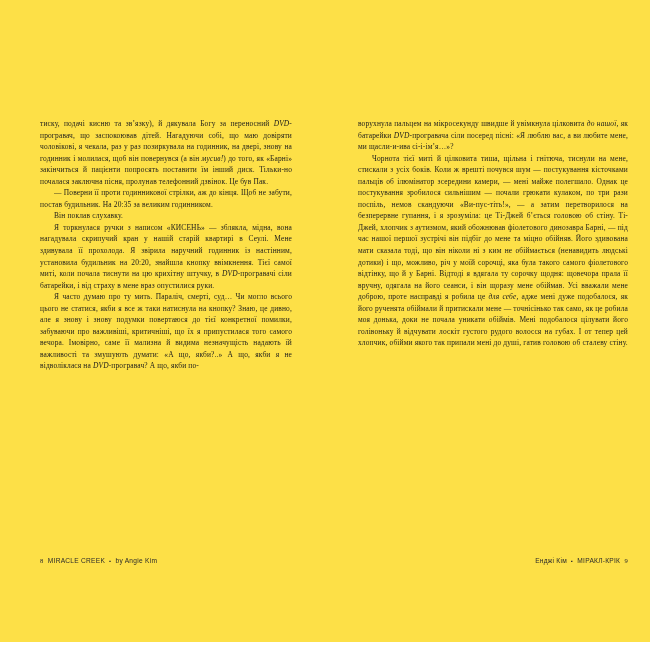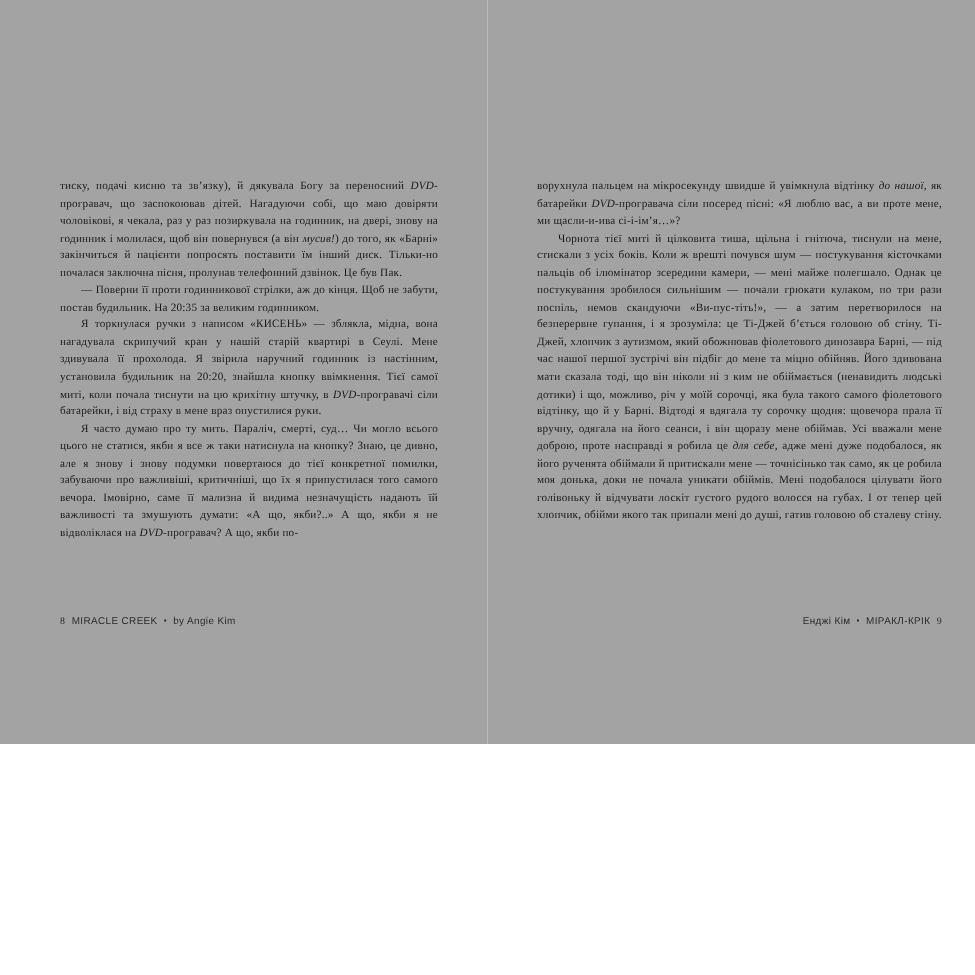--- a/index.html
+++ b/index.html
@@ -17,23 +17,23 @@
   .spread {
     position: relative;
     width: 650px;
     height: 650px;
     display: flex;
     box-sizing: border-box;
   }
   .page {
     position: relative;
     width: 325px;
-    height: 496px;
+    height: 642px;
     box-sizing: border-box;
-    background: #a3a3a3;
+    background: #fde047;
   }
   .page-left {
     padding: 118px 33px 0 40px;
   }
   .page-right {
     padding: 118px 22px 0 33px;
   }
   .textblock {
     font-size: 7.45px;
     line-height: 11.55px;
@@ -88,36 +88,37 @@
 </style>
 </head>
 <body>
 
 <div class="spread">
 
   <div class="page page-left">
     <div class="textblock" id="left-body">
         <p class="cont"><span>тиску, подачі кисню та звʼязку), й дякувала Богу за переносний </span><em>DVD</em><span>-програвач, що заспокоював дітей. Нагадуючи собі, що маю довіряти чоловікові, я чекала, раз у раз позиркувала на годинник, на двері, знову на годинник і молилася, щоб він повернувся (а він </span><em>мусив!</em><span>) до того, як «Барні» закінчиться й пацієнти попросять поставити їм інший диск. Тільки-но почалася заключна пісня, пролунав телефонний дзвінок. Це був Пак.</span></p>
         <p><span>— Поверни її проти годинникової стрілки, аж до кінця. Щоб не забути, постав будильник. На 20:35 за великим годинником.</span></p>
+        <p><span>Він поклав слухавку.</span></p>
         <p><span>Я торкнулася ручки з написом «КИСЕНЬ» — збляк­ла, мідна, вона нагадувала скрипучий кран у нашій старій квартирі в Сеулі. Мене здивувала її прохолода. Я звірила наручний годинник із настінним, установила будильник на 20:20, знайшла кнопку ввімкнення. Тієї самої миті, коли почала тиснути на цю крихітну штучку, в </span><em>DVD</em><span>-програвачі сіли батарейки, і від страху в мене враз опустилися руки.</span></p>
         <p><span>Я часто думаю про ту мить. Параліч, смерті, суд… Чи могло всього цього не статися, якби я все ж таки натиснула на кнопку? Знаю, це дивно, але я знову і знову подумки повертаюся до тієї конкретної помилки, забуваючи про важливіші, критичніші, що їх я припустилася того самого вечора. Імовірно, саме її мализна й видима незначущість надають їй важливості та змушують думати: «А що, якби?..» А що, якби я не відволіклася на </span><em>DVD</em><span>-програвач? А що, якби по-</span></p>
       </div>
     <div class="footer footer-left">
       <span class="folio">8</span>
       <span>&nbsp;</span><span>MIRACLE CREEK</span>
       <span class="sep">▪</span>
       <span>by Angie Kim</span>
     </div>
   </div>
 
   <div class="gutter"></div>
 
   <div class="page page-right">
     <div class="textblock" id="right-body">
-        <p class="cont"><span>ворухнула пальцем на мікросекунду швидше й увімкнула відтінку </span><em>до нашої</em><span>, як батарейки </span><em>DVD</em><span>-програвача сіли посеред пісні: «Я люблю вас, а ви проте мене, ми щасли-и-ива сі-і-імʼя…»?</span></p>
+        <p class="cont"><span>ворухнула пальцем на мікросекунду швидше й увімкнула цілковита </span><em>до нашої</em><span>, як батарейки </span><em>DVD</em><span>-програвача сіли посеред пісні: «Я люблю вас, а ви любите мене, ми щасли-и-ива сі-і-імʼя…»?</span></p>
         <p><span>Чорнота тієї миті й цілковита тиша, щільна і гнітюча, тиснули на мене, стискали з усіх боків. Коли ж врешті почувся шум — постукування кісточками пальців об ілюмінатор зсередини камери, — мені майже полегшало. Однак це постукування зробилося сильнішим — почали грюкати кулаком, по три рази поспіль, немов скандуючи «Ви-пус-тіть!», — а затим перетворилося на безперервне гупання, і я зрозуміла: це Ті-Джей бʼється головою об стіну. Ті-Джей, хлопчик з аутизмом, який обожнював фіолетового динозавра Барні, — під час нашої першої зустрічі він підбіг до мене та міцно обійняв. Його здивована мати сказала тоді, що він ніколи ні з ким не обіймається (ненавидить людські дотики) і що, можливо, річ у моїй сорочці, яка була такого самого фіолетового відтінку, що й у Барні. Відтоді я вдягала ту сорочку щодня: щовечора прала її вручну, одягала на його сеанси, і він щоразу мене обіймав. Усі вважали мене доброю, проте насправді я робила це </span><em>для себе</em><span>, адже мені дуже подобалося, як його рученята обіймали й притискали мене — точнісінько так само, як це робила моя донька, доки не почала уникати обіймів. Мені подобалося цілувати його голівоньку й відчувати лоскіт густого рудого волосся на губах. І от тепер цей хлопчик, обійми якого так припали мені до душі, гатив головою об сталеву стіну.</span></p>
       </div>
     <div class="footer footer-right">
       <span>Енджі Кім</span>
       <span class="sep">▪</span>
       <span>МІРАКЛ-КРІК</span>
       <span>&nbsp;</span><span class="folio">9</span>
     </div>
   </div>
 

